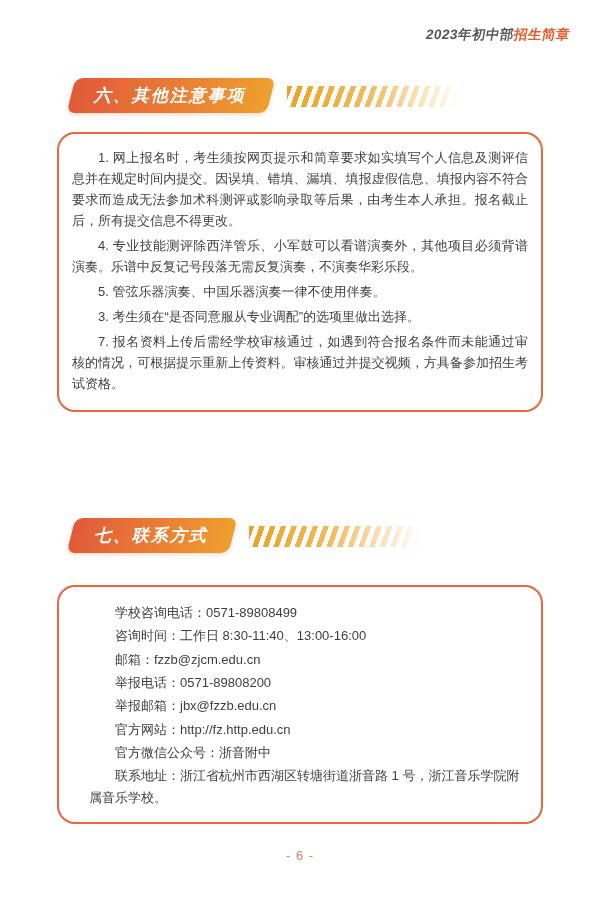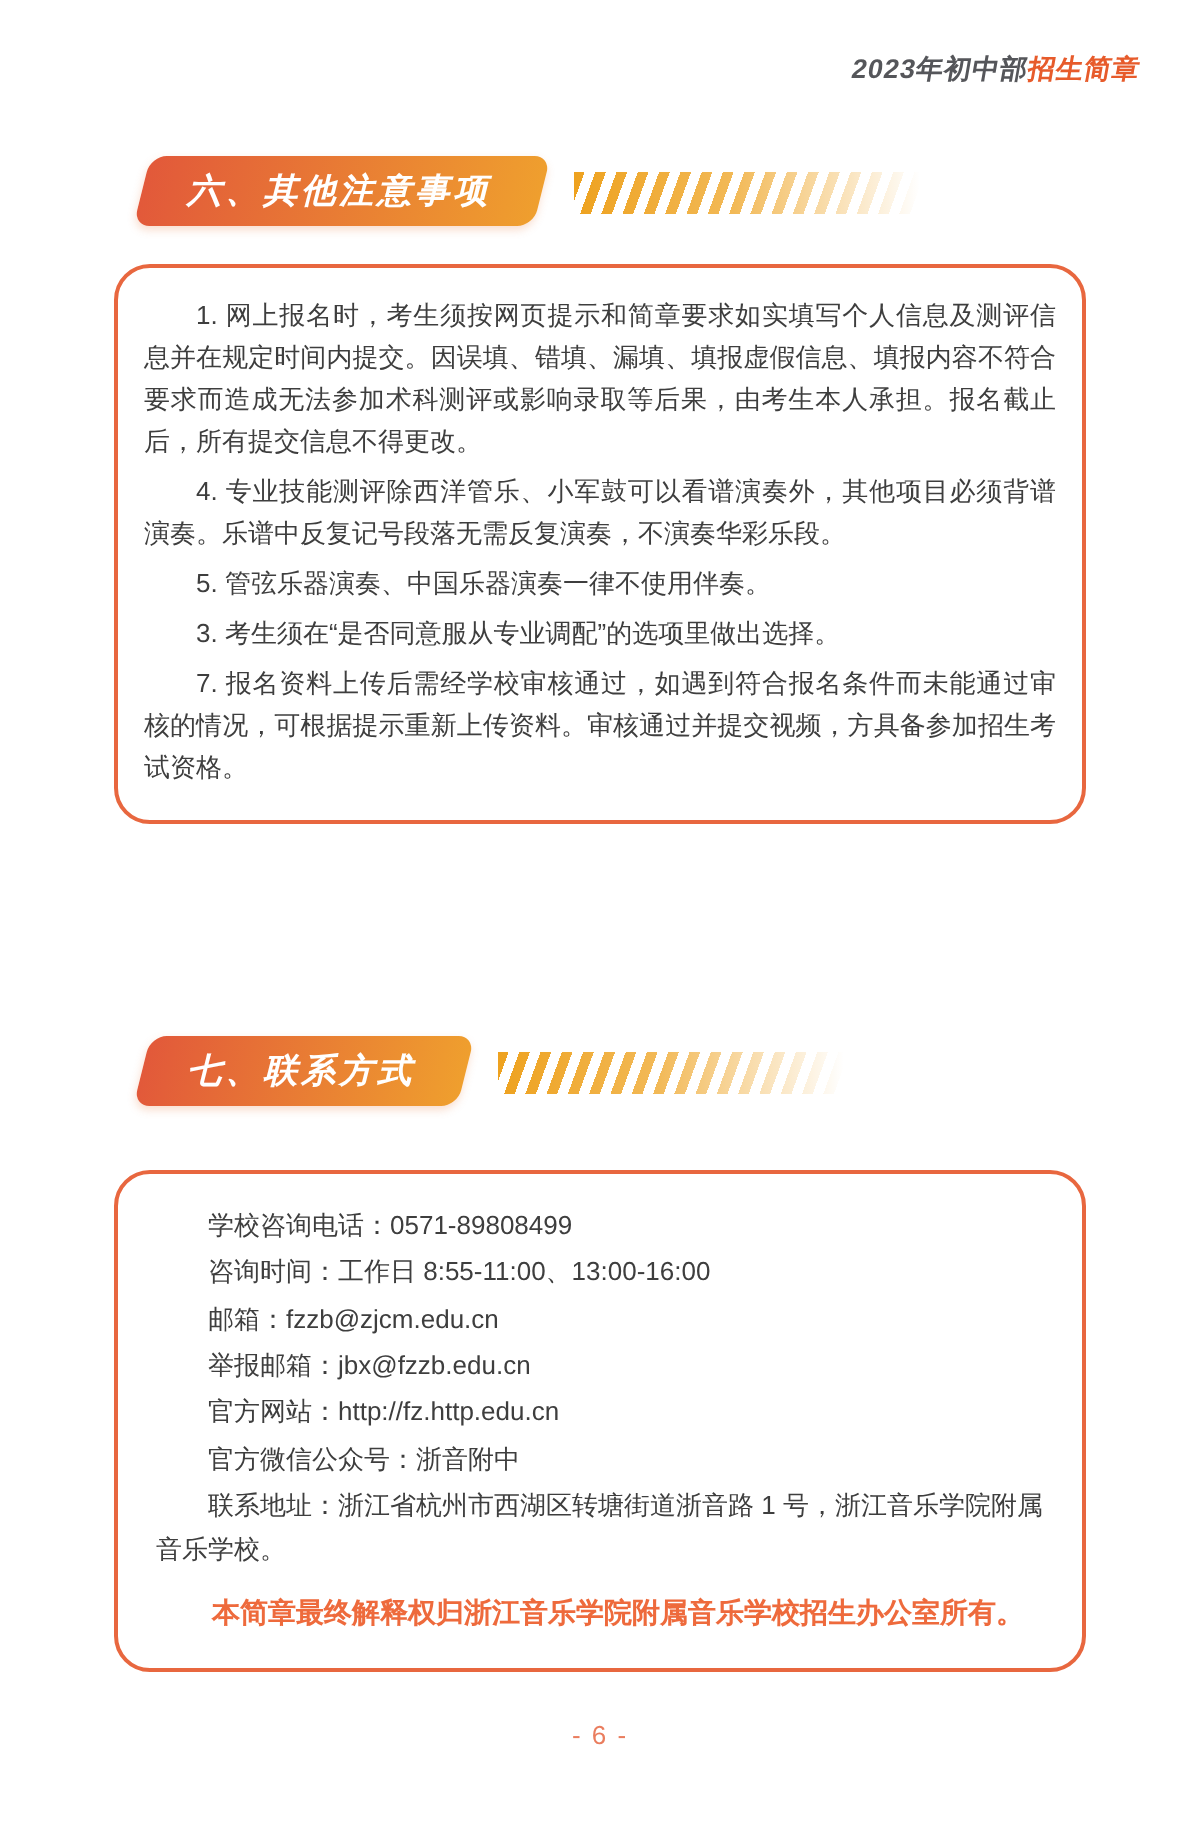--- a/index.html
+++ b/index.html
@@ -70,21 +70,21 @@
     padding:9px 13px 11px 13px;
   }
   .card p {
     font-size:13px;
     line-height:1.62;
     color:#3e3e3e;
     text-indent:2em;
     text-align:justify;
     margin:4px 0;
   }
-  .card.contact { padding:14px 13px 12px 19px;margin-top:31px; }
+  .card.contact { padding:14px 13px 12px 30px;margin-top:31px; }
   .card.contact p {
     text-align:left;
     margin:1.5px 0;
     line-height:1.68;
   }
   .card.contact p.note {
     color:#ee6a3c;
     font-weight:bold;
     font-size:14px;
     margin-top:9px;
@@ -124,24 +124,24 @@
 
   <div class="gap-large"></div>
 
   <div class="sec-head">
     <div class="badge">七、联系方式</div>
     <div class="stripes"></div>
   </div>
 
   <div class="card contact">
     <p>学校咨询电话：0571-89808499</p>
-    <p>咨询时间：工作日 8:55-11:00、13:00-16:00</p>
+    <p>咨询时间：工作日 8:30-11:40、13:00-16:00</p>
     <p>邮箱：fzzb@zjcm.edu.cn</p>
+    <p>举报电话：0571-89808200</p>
     <p>举报邮箱：jbx@fzzb.edu.cn</p>
     <p>官方网站：http://fz.http.edu.cn</p>
     <p>官方微信公众号：浙音附中</p>
     <p>联系地址：浙江省杭州市西湖区转塘街道浙音路 1 号，浙江音乐学院附属音乐学校。</p>
-    <p class="note">本简章最终解释权归浙江音乐学院附属音乐学校招生办公室所有。</p>
   </div>
 
   <div class="page-number">- 6 -</div>
 
 </div>
 
 </body></html>

